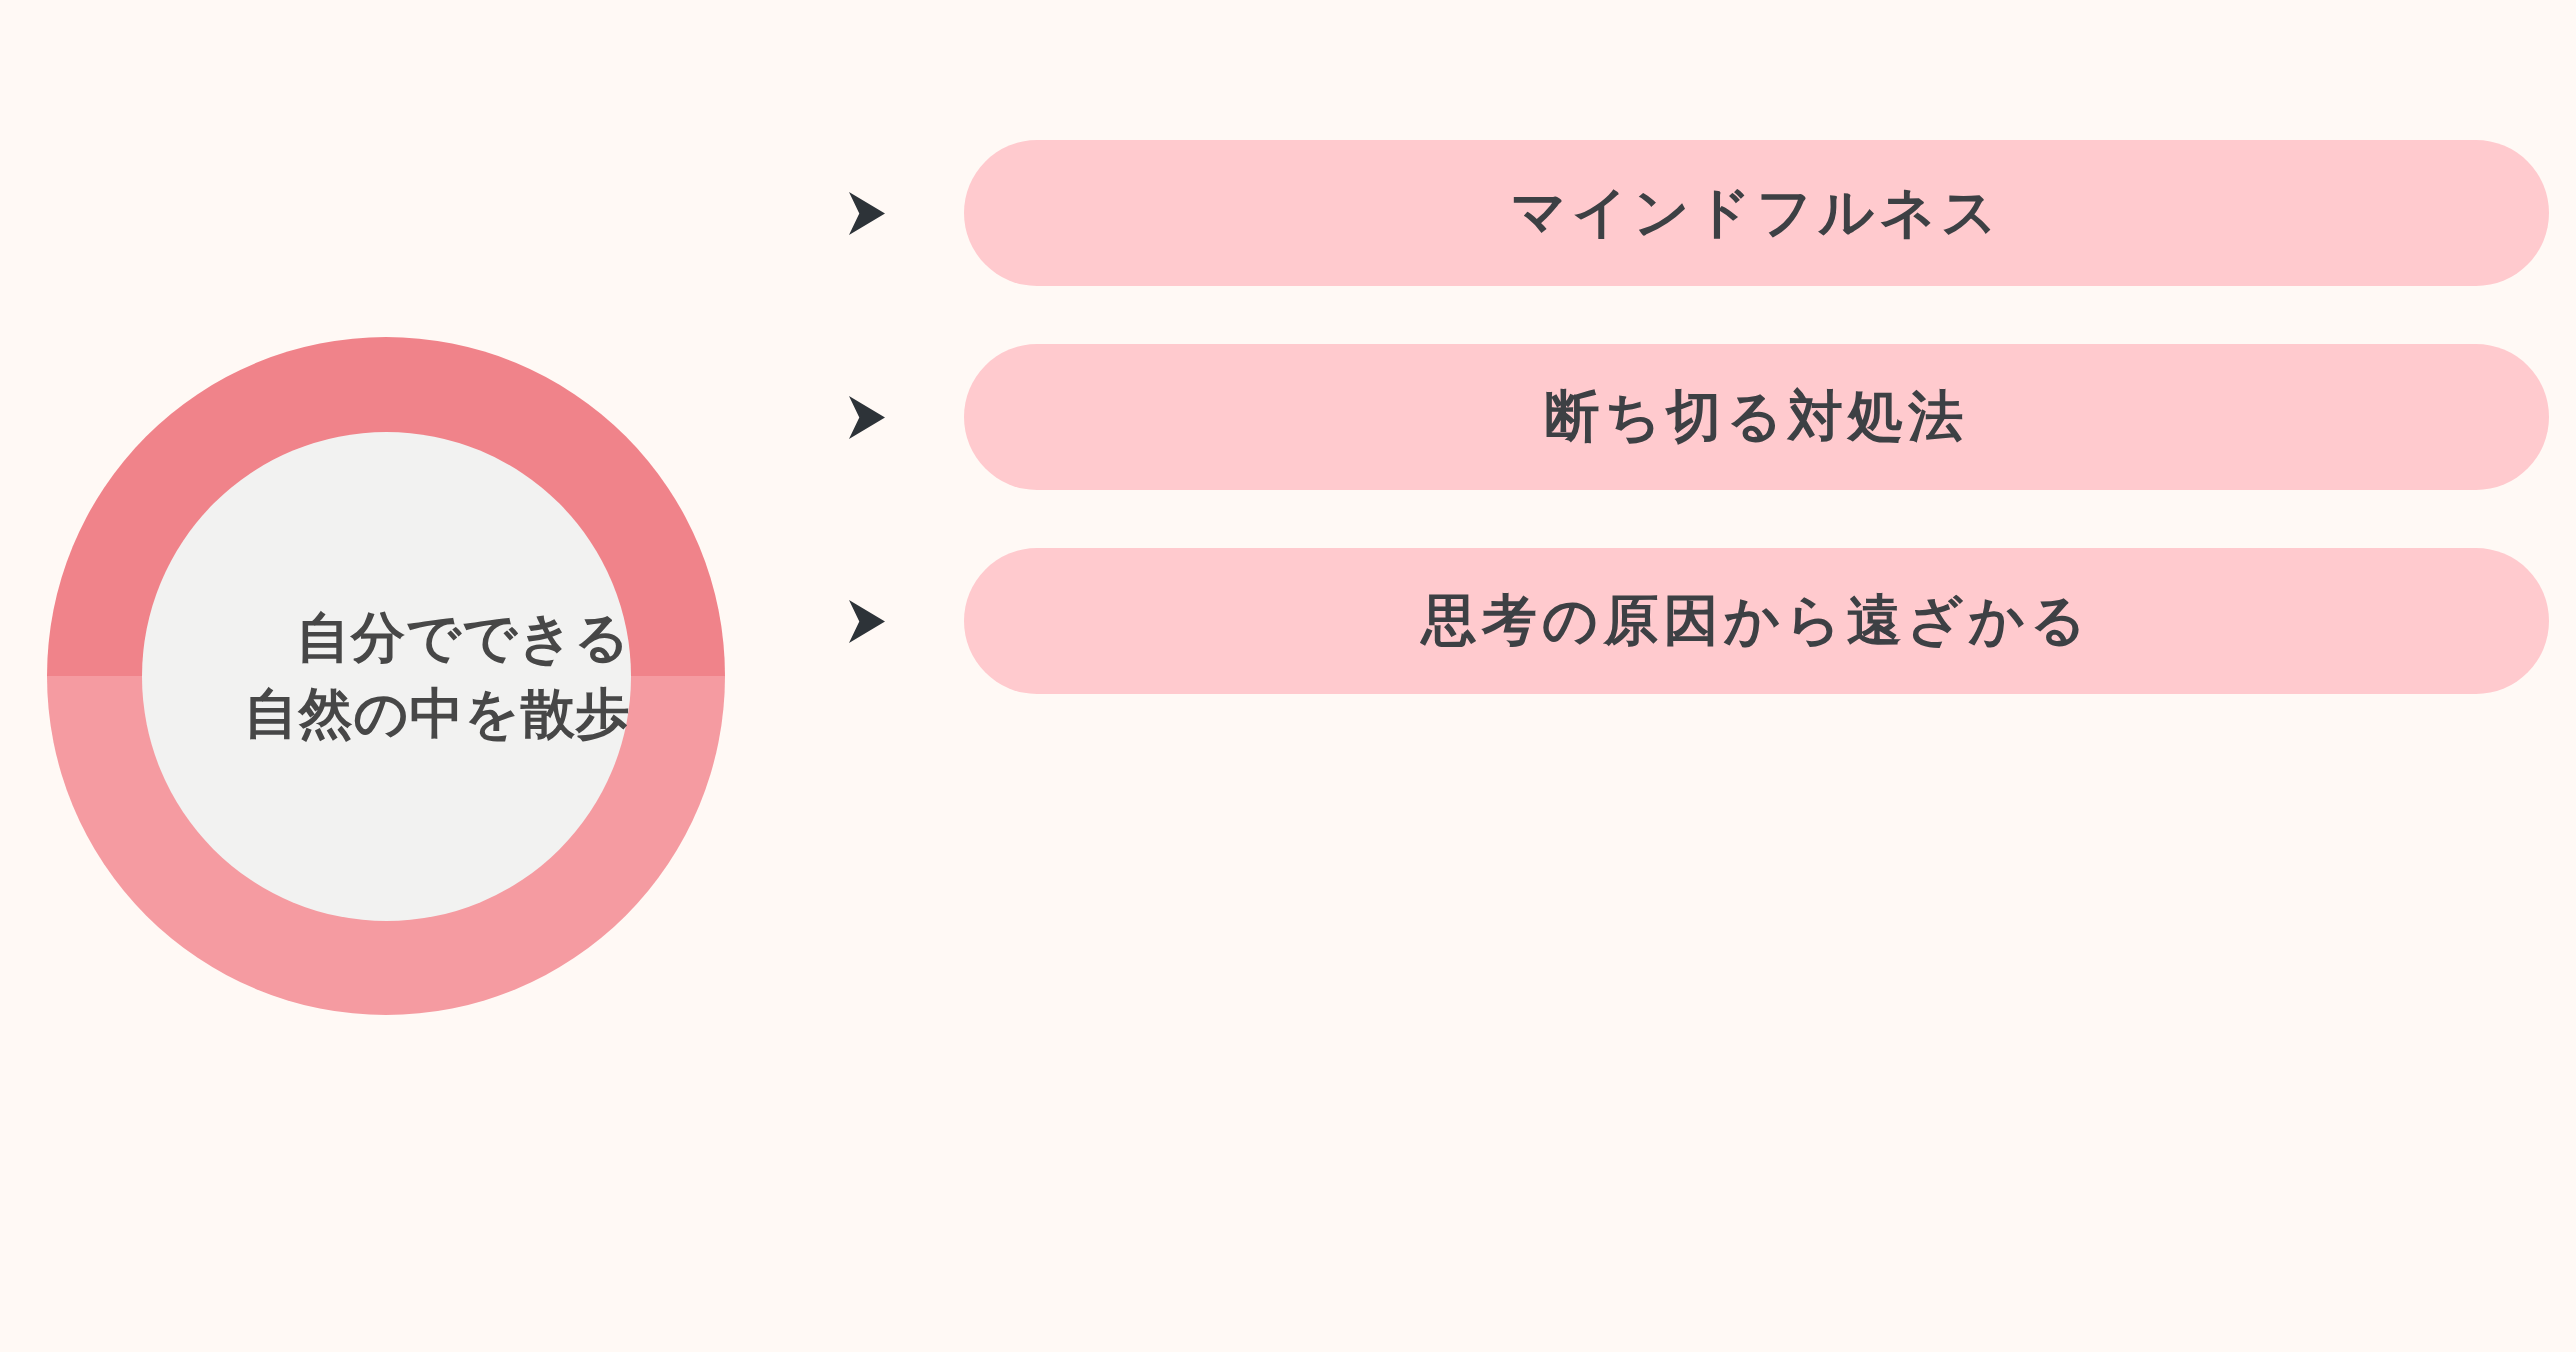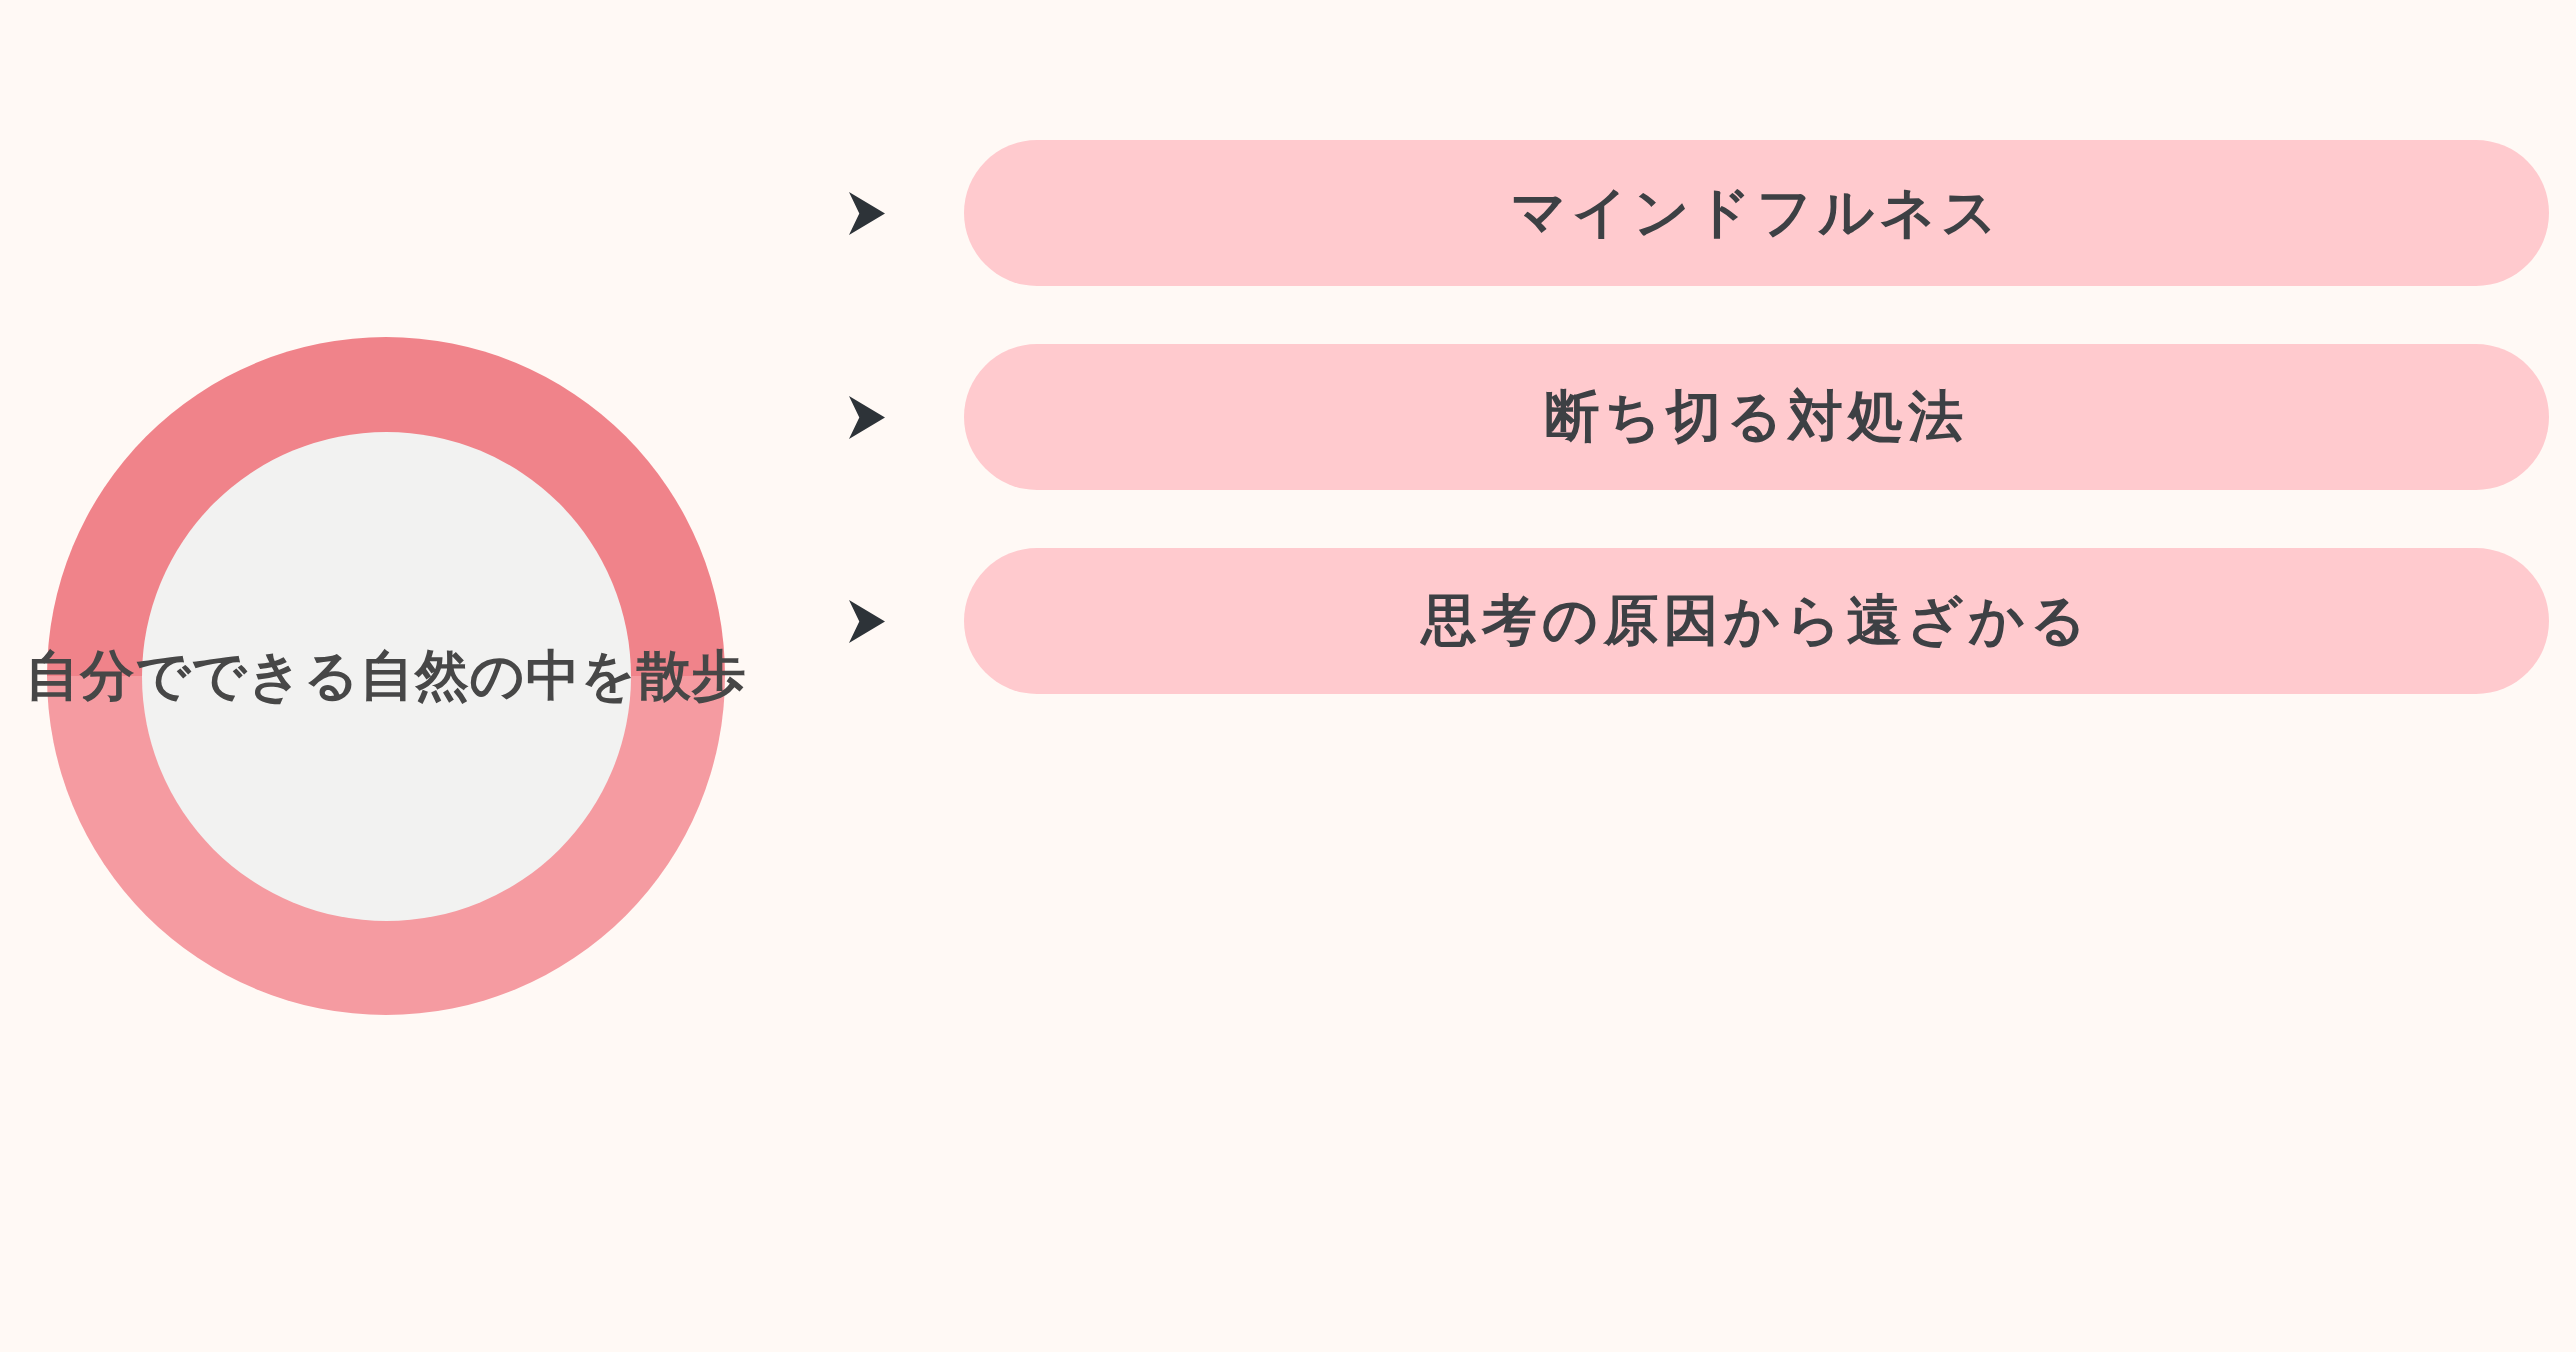--- a/index.html
+++ b/index.html
@@ -28,22 +28,22 @@
     display: flex;
     align-items: center;
     justify-content: center;
   }
   .hub-inner {
     width: 489px;
     height: 489px;
     border-radius: 50%;
     background: var(--hub-inner, #F2F2F1);
     display: flex;
-    flex-direction: row;
-    align-items: center;
+    flex-direction: column;
+    align-items: flex-end;
     justify-content: center;
     text-align: center;
   }
   .hub-line {
     font-size: 54px;
     font-weight: bold;
     line-height: 76px;
     color: var(--hub-text, #474747);
     letter-spacing: 0.9px;
     white-space: nowrap;

